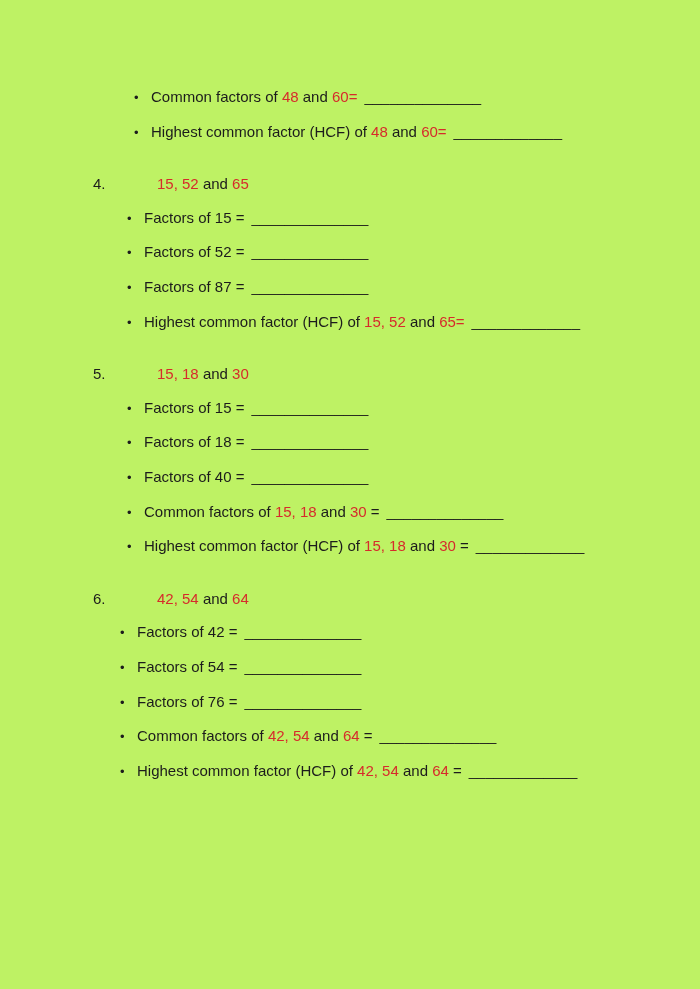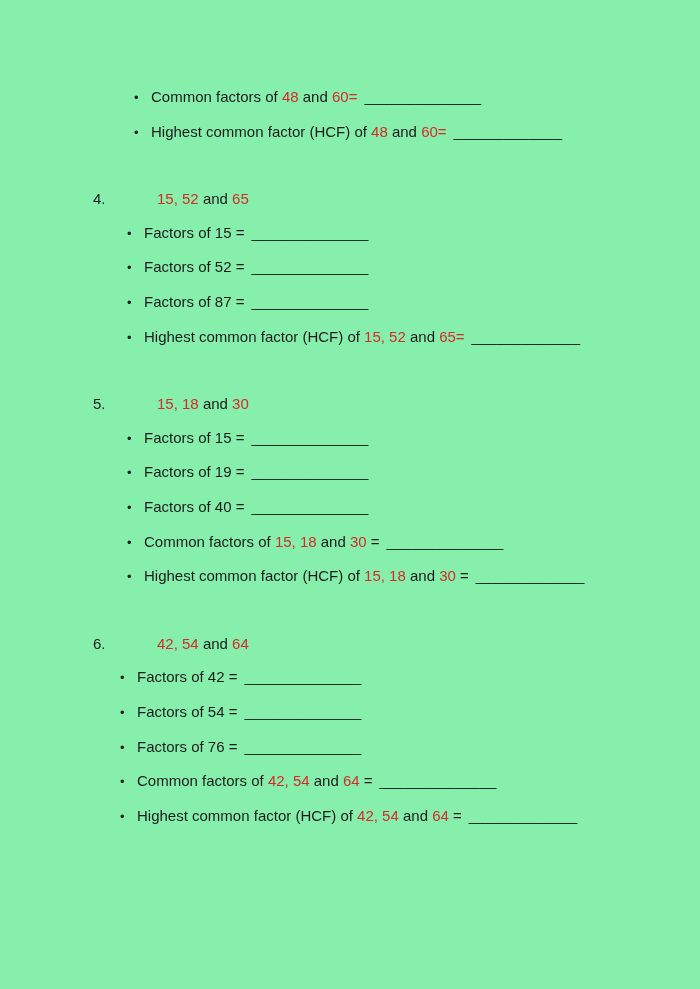--- a/index.html
+++ b/index.html
@@ -4,35 +4,35 @@
 <style>
   html, body {
     margin: 0;
     padding: 0;
     background: #ffffff;
   }
   .page {
     position: relative;
     width: 700px;
     height: 989px;
-    background: #86efac;
+    background: #bef264;
     overflow: hidden;
     font-family: "Liberation Sans", sans-serif;
     font-size: 15px;
     color: #1c1c1c;
   }
   .intro {
     padding-top: 80px;
     margin-left: 134px;
   }
   .sections {
     margin-left: 93px;
   }
   .section {
-    margin-top: 33px;
+    margin-top: 18px;
   }
   .line {
     line-height: 33.6px;
     white-space: pre;
   }
   .bullet {
     display: inline-block;
     width: 17px;
     font-size: 13px;
     vertical-align: baseline;
@@ -71,21 +71,21 @@
           <div class="line"><span class="bullet">•</span><span class="seg-black">Factors of 15 =</span><span class="blank">______________</span></div>
           <div class="line"><span class="bullet">•</span><span class="seg-black">Factors of 52 =</span><span class="blank">______________</span></div>
           <div class="line"><span class="bullet">•</span><span class="seg-black">Factors of 87 =</span><span class="blank">______________</span></div>
           <div class="line"><span class="bullet">•</span><span class="seg-black">Highest common factor (HCF) of </span><span class="seg-red">15, 52</span><span class="seg-black"> and </span><span class="seg-red">65</span><span class="seg-red">=</span><span class="blank">_____________</span></div>
         </div>
       </div>
       <div class="section">
         <div class="line"><span class="section-number">5.</span><span class="seg-red">15, 18</span><span class="seg-black"> and </span><span class="seg-red">30</span></div>
         <div class="bullets">
           <div class="line"><span class="bullet">•</span><span class="seg-black">Factors of 15 =</span><span class="blank">______________</span></div>
-          <div class="line"><span class="bullet">•</span><span class="seg-black">Factors of 19 =</span><span class="blank">______________</span></div>
+          <div class="line"><span class="bullet">•</span><span class="seg-black">Factors of 18 =</span><span class="blank">______________</span></div>
           <div class="line"><span class="bullet">•</span><span class="seg-black">Factors of 40 =</span><span class="blank">______________</span></div>
           <div class="line"><span class="bullet">•</span><span class="seg-black">Common factors of </span><span class="seg-red">15, 18</span><span class="seg-black"> and </span><span class="seg-red">30</span><span class="seg-black"> =</span><span class="blank">______________</span></div>
           <div class="line"><span class="bullet">•</span><span class="seg-black">Highest common factor (HCF) of </span><span class="seg-red">15, 18</span><span class="seg-black"> and </span><span class="seg-red">30</span><span class="seg-black"> =</span><span class="blank">_____________</span></div>
         </div>
       </div>
       <div class="section">
         <div class="line"><span class="section-number">6.</span><span class="seg-red">42, 54</span><span class="seg-black"> and </span><span class="seg-red">64</span></div>
         <div class="bullets">
           <div class="line"><span class="bullet">•</span><span class="seg-black">Factors of 42 =</span><span class="blank">______________</span></div>
           <div class="line"><span class="bullet">•</span><span class="seg-black">Factors of 54 =</span><span class="blank">______________</span></div>

